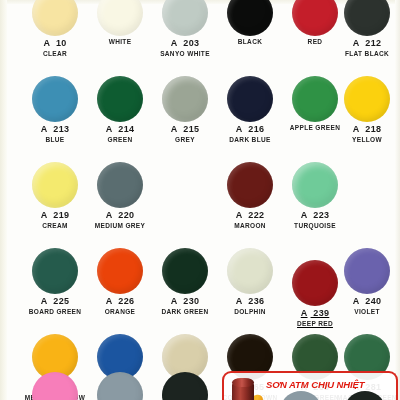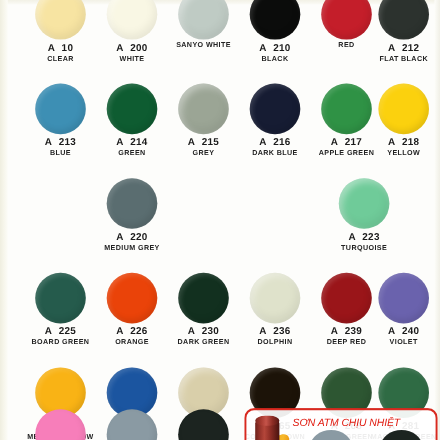--- a/index.html
+++ b/index.html
@@ -103,21 +103,21 @@
     border-radius: 9px 9px 0 0;
     background: rgba(255,255,255,0.92);
     overflow: hidden;
   }
   #promo-text {
     position: absolute;
     left: 42px;
     top: 6px;
     font-size: 9.5px;
     font-style: italic;
-    font-weight: normal;
+    font-weight: bold;
     color: #e01b10;
     letter-spacing: -0.1px;
     white-space: nowrap;
   }
   
   #paint-can {
     position: absolute;
     left: 8px;
     top: 5px;
     width: 22px;
@@ -177,34 +177,33 @@
         <span class="chip-wrap">
           <span class="chip soft" style="background: rgb(247, 228, 162);"></span>
         </span>
         <span class="code">A<span class="sp"></span> 10</span>
         <span class="name">CLEAR</span>
       </div>
       <div class="swatch" style="left: 89px; top: -10px;">
         <span class="chip-wrap">
           <span class="chip soft" style="background: rgb(249, 247, 228);"></span>
         </span>
-        <span class="code">A<span class="sp"></span> 200</span>
         <span class="name">WHITE</span>
       </div>
       <div class="swatch" style="left: 154px; top: -10px;">
         <span class="chip-wrap">
           <span class="chip soft" style="background: rgb(191, 203, 196);"></span>
         </span>
+        <span class="code">A<span class="sp"></span> 203</span>
         <span class="name">SANYO WHITE</span>
       </div>
       <div class="swatch" style="left: 219px; top: -10px;">
         <span class="chip-wrap">
           <span class="chip shade" style="background: rgb(11, 12, 11);"></span>
         </span>
-        <span class="code">A<span class="sp"></span> 210</span>
         <span class="name">BLACK</span>
       </div>
       <div class="swatch" style="left: 284px; top: -10px;">
         <span class="chip-wrap">
           <span class="chip shade" style="background: rgb(196, 30, 42);"></span>
         </span>
         <span class="name">RED</span>
       </div>
       <div class="swatch" style="left: 336px; top: -10px;">
         <span class="chip-wrap">
@@ -238,38 +237,51 @@
         <span class="chip-wrap">
           <span class="chip shade" style="background: rgb(22, 28, 51);"></span>
         </span>
         <span class="code">A<span class="sp"></span> 216</span>
         <span class="name">DARK BLUE</span>
       </div>
       <div class="swatch" style="left: 284px; top: 76px;">
         <span class="chip-wrap">
           <span class="chip shade" style="background: rgb(47, 146, 69);"></span>
         </span>
-        <span class="code">A<span class="sp"></span> 217</span>
         <span class="name">APPLE GREEN</span>
       </div>
       <div class="swatch" style="left: 336px; top: 76px;">
         <span class="chip-wrap">
           <span class="chip shade" style="background: rgb(251, 209, 14);"></span>
         </span>
         <span class="code">A<span class="sp"></span> 218</span>
         <span class="name">YELLOW</span>
       </div>
+      <div class="swatch" style="left: 24px; top: 162px;">
+        <span class="chip-wrap">
+          <span class="chip soft" style="background: rgb(244, 234, 110);"></span>
+        </span>
+        <span class="code">A<span class="sp"></span> 219</span>
+        <span class="name">CREAM</span>
+      </div>
       <div class="swatch" style="left: 89px; top: 162px;">
         <span class="chip-wrap">
           <span class="chip shade" style="background: rgb(90, 109, 112);"></span>
         </span>
         <span class="code">A<span class="sp"></span> 220</span>
         <span class="name">MEDIUM GREY</span>
       </div>
-      <div class="swatch" style="left: 300px; top: 162px;">
+      <div class="swatch" style="left: 219px; top: 162px;">
+        <span class="chip-wrap">
+          <span class="chip shade" style="background: rgb(104, 27, 22);"></span>
+        </span>
+        <span class="code">A<span class="sp"></span> 222</span>
+        <span class="name">MAROON</span>
+      </div>
+      <div class="swatch" style="left: 284px; top: 162px;">
         <span class="chip-wrap">
           <span class="chip soft" style="background: rgb(111, 203, 153);"></span>
         </span>
         <span class="code">A<span class="sp"></span> 223</span>
         <span class="name">TURQUOISE</span>
       </div>
       <div class="swatch" style="left: 24px; top: 248px;">
         <span class="chip-wrap">
           <span class="chip shade" style="background: rgb(37, 91, 76);"></span>
         </span>
@@ -290,21 +302,21 @@
         <span class="code">A<span class="sp"></span> 230</span>
         <span class="name">DARK GREEN</span>
       </div>
       <div class="swatch" style="left: 219px; top: 248px;">
         <span class="chip-wrap">
           <span class="chip soft" style="background: rgb(223, 226, 203);"></span>
         </span>
         <span class="code">A<span class="sp"></span> 236</span>
         <span class="name">DOLPHIN</span>
       </div>
-      <div class="swatch" style="left: 284px; top: 248px;">
+      <div class="swatch" style="left: 284px; top: 260px; text-decoration: underline;">
         <span class="chip-wrap">
           <span class="chip shade" style="background: rgb(154, 21, 25);"></span>
         </span>
         <span class="code">A<span class="sp"></span> 239</span>
         <span class="name">DEEP RED</span>
       </div>
       <div class="swatch" style="left: 336px; top: 248px;">
         <span class="chip-wrap">
           <span class="chip shade" style="background: rgb(106, 98, 173);"></span>
         </span>

